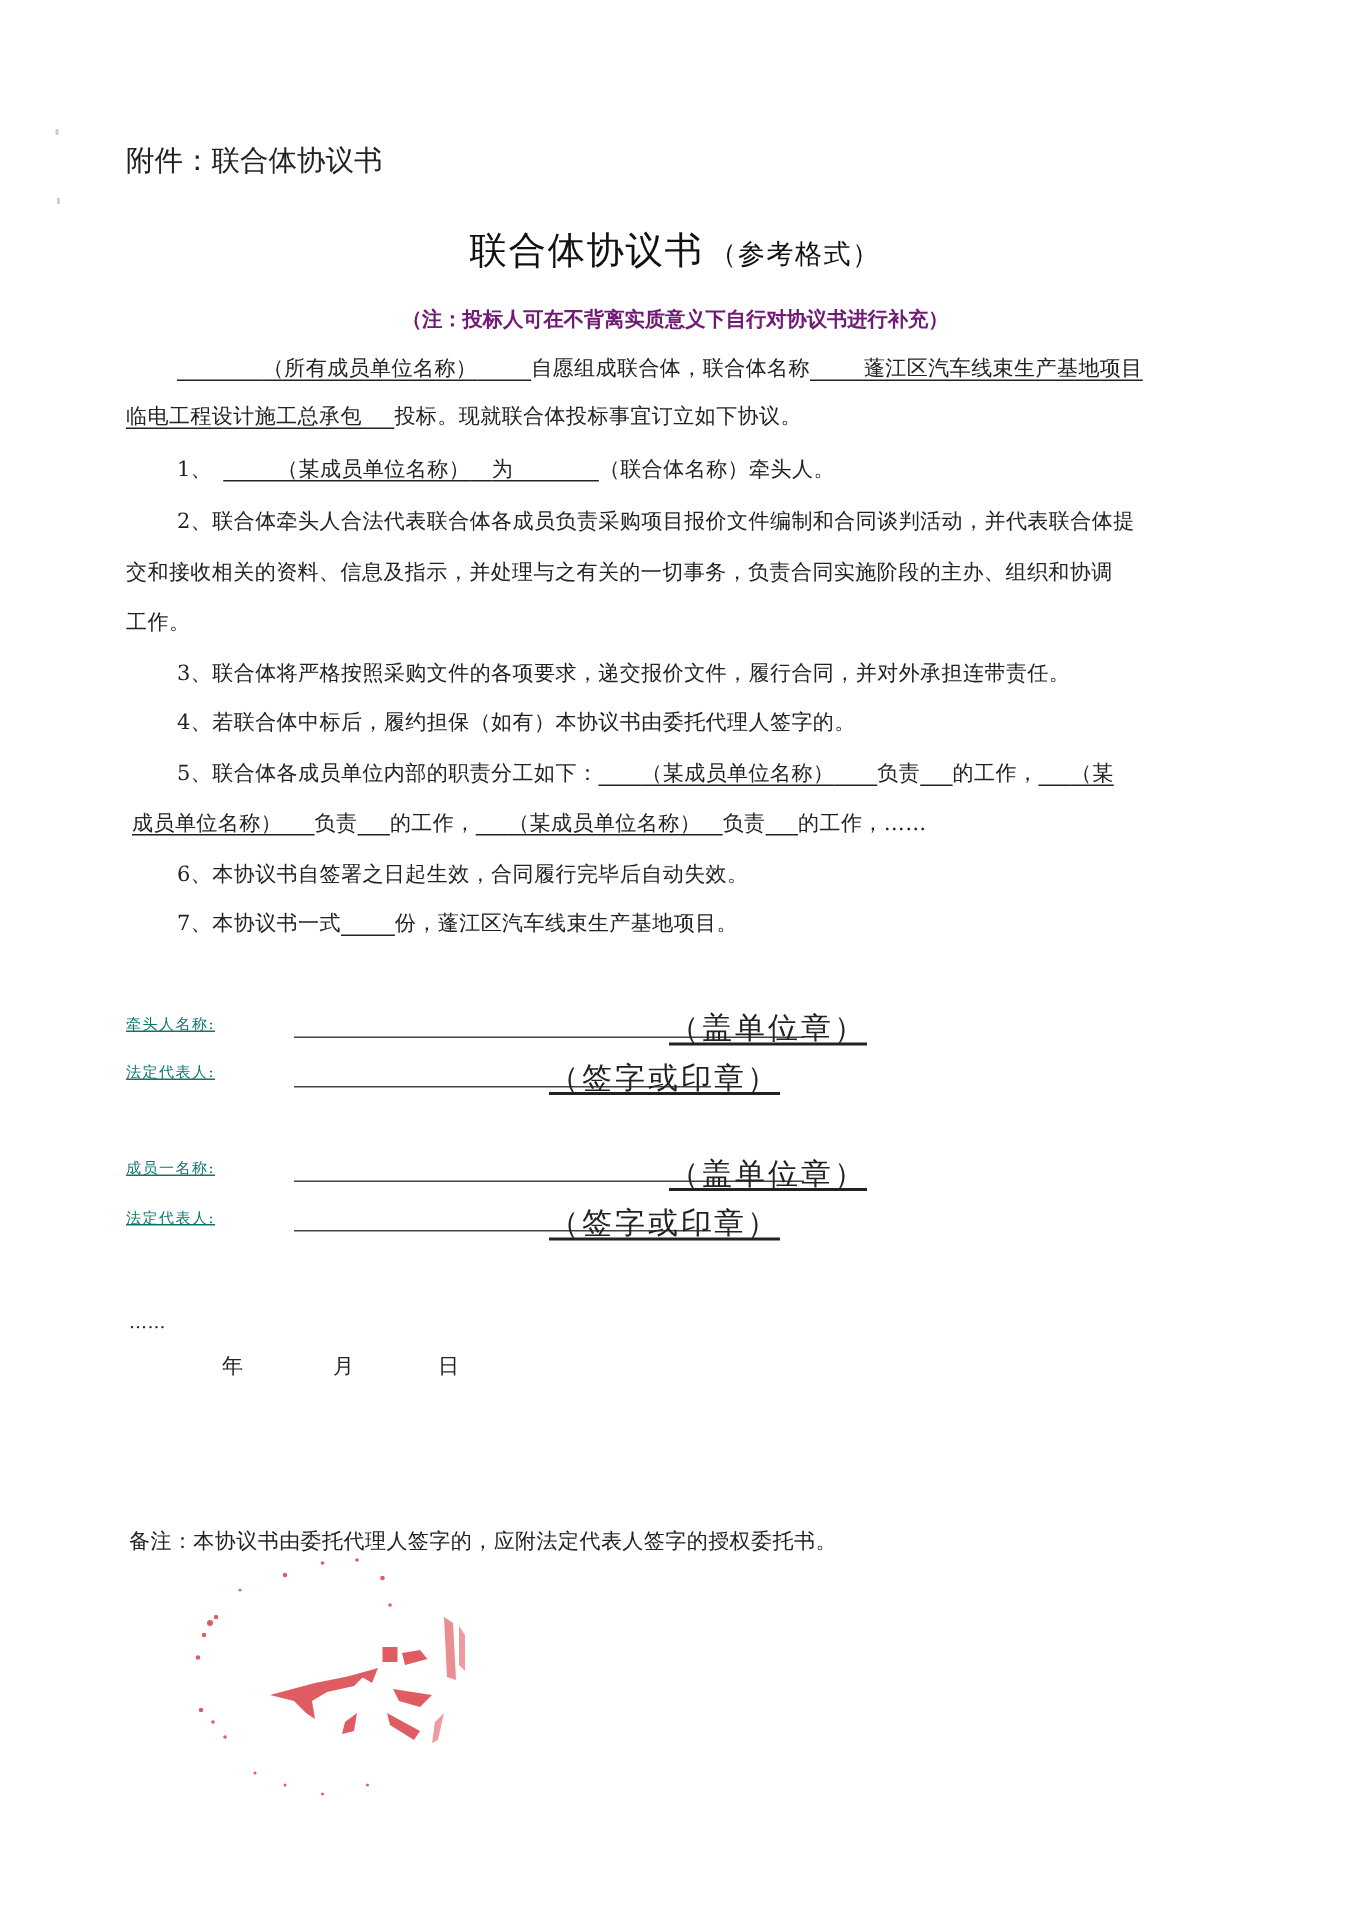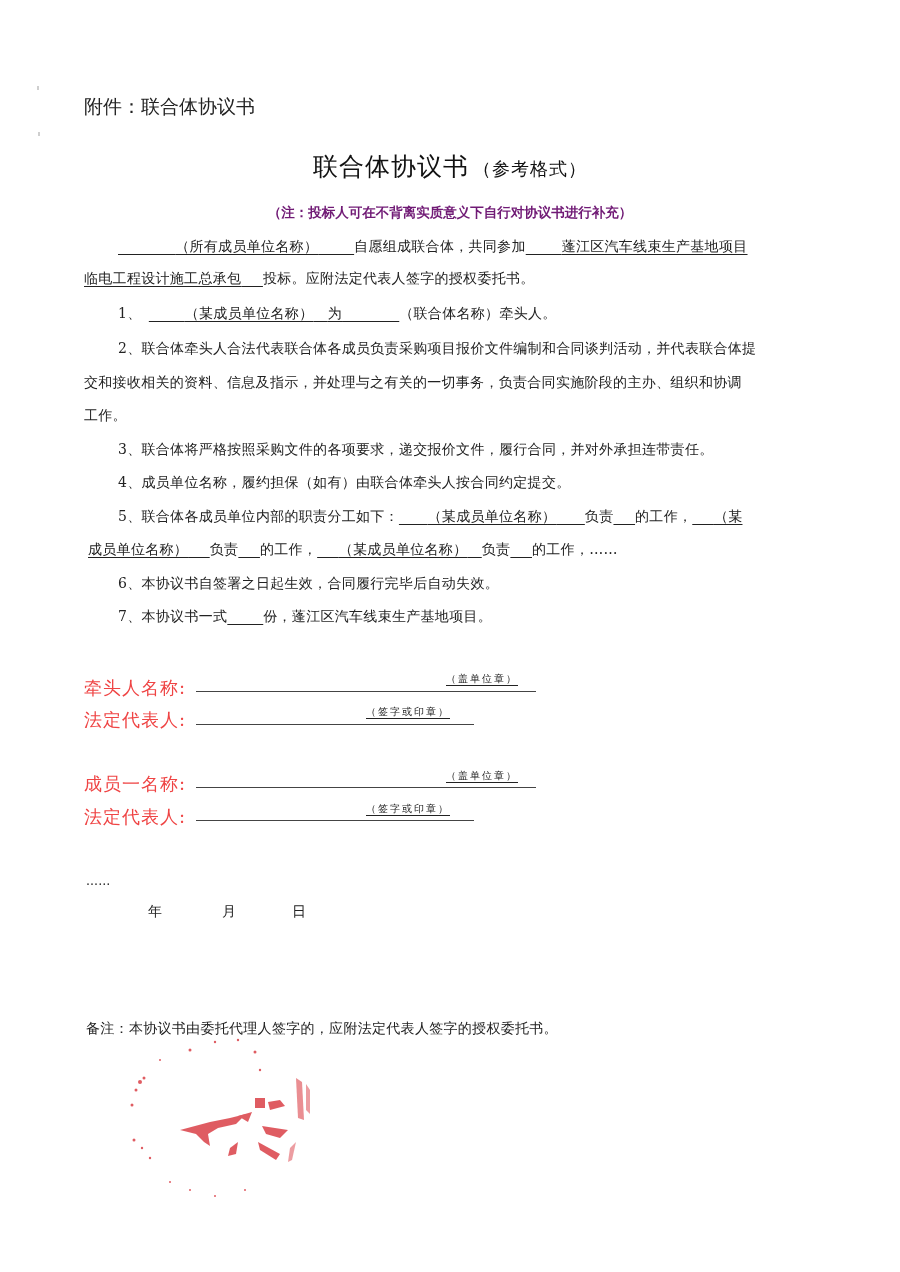--- a/index.html
+++ b/index.html
@@ -30,66 +30,66 @@
     .title .sub { font-size: 18px; font-weight: normal; margin-left: 4px; }
     .note {
       left: 0; width: 900px; top: 204px; text-align: center;
       font-family: "DejaVu Sans", "Liberation Sans", sans-serif;
       font-size: 13.5px; font-weight: bold; color: #701a75;
     }
     .line {
       font-size: 14px; line-height: 14px; color: #222; letter-spacing: 0.3px;
     }
     .u { text-decoration: underline; text-underline-offset: 3px; margin-top: 20px; }
-    .sig-label { font-size: 18px; color: #ef4444; letter-spacing: 1px; }
+    .sig-label { font-size: 10px; color: #0f766e; letter-spacing: 1px; text-decoration: underline; }
     .sig-line { position: absolute; border-bottom: 1px solid #444; height: 1px; }
-    .sig-hint { font-size: 10px; color: #222; letter-spacing: 2px; text-decoration: underline; text-underline-offset: 3px; }
+    .sig-hint { font-size: 20px; color: #222; letter-spacing: 2px; text-decoration: underline; text-underline-offset: 3px; }
     .scan-mark { position: absolute; width: 2px; height: 4px; background: #cfcfcf; }
     .seal { position: absolute; left: 120px; top: 1030px; width: 200px; height: 180px; }
   </style>
 </head>
 <body>
 
 <div class="page">
 
   <div class="scan-mark" style="left:37px; top:86px;"></div>
   <div class="scan-mark" style="left:38px; top:132px;"></div>
 
   <div class="abs attach">附件：联合体协议书</div>
 
   <div class="abs title">
     <span>联合体协议书</span><span class="sub">（参考格式）</span>
   </div>
 
   <div class="abs note">（注：投标人可在不背离实质意义下自行对协议书进行补充）</div>
 
   <div class="abs line" style="left:118px; top:239px;">
-    <span class="u">    <span>（所有成员单位名称）</span>   </span><span>自愿组成联合体，共同参加</span><span class="u">   <span>蓬江区汽车线束生产基地项目</span></span>
+    <span class="u">    <span>（所有成员单位名称）</span>   </span><span>自愿组成联合体，联合体名称</span><span class="u">   <span>蓬江区汽车线束生产基地项目</span></span>
   </div>
 
   <div class="abs line" style="left:84px; top:271px;">
-    <span class="u"><span>临电工程设计施工总承包</span>  </span><span>投标。应附法定代表人签字的授权委托书。</span>
+    <span class="u"><span>临电工程设计施工总承包</span>  </span><span>投标。现就联合体投标事宜订立如下协议。</span>
   </div>
 
   <div class="abs line" style="left:118px; top:306px;">
     <span>1、</span> <span class="u">   <span>（某成员单位名称）</span> <span>为</span>    </span><span>（联合体名称）</span><span>牵头人。</span>
   </div>
 
   <div class="abs line" style="left:118px; top:341px;">
     <span>2、</span><span>联合体牵头人合法代表联合体各成员负责采购项目报价文件编制和合同谈判活动，并代表联合体提</span>
   </div>
   <div class="abs line" style="left:84px; top:375px;">交和接收相关的资料、信息及指示，并处理与之有关的一切事务，负责合同实施阶段的主办、组织和协调</div>
   <div class="abs line" style="left:84px; top:408px;">工作。</div>
 
   <div class="abs line" style="left:118px; top:442px;">
     <span>3、</span><span>联合体将严格按照采购文件的各项要求，递交报价文件，履行合同，并对外承担连带责任。</span>
   </div>
 
   <div class="abs line" style="left:118px; top:475px;">
-    <span>4、</span><span>成员单位名称，履约担保（如有）由联合体牵头人按合同约定提交。</span>
+    <span>4、</span><span>若联合体中标后，履约担保（如有）本协议书由委托代理人签字的。</span>
   </div>
 
   <div class="abs line" style="left:118px; top:509px;">
     <span>5、</span><span>联合体各成员单位内部的职责分工如下：</span><span class="u">  <span>（某成员单位名称）</span>  </span><span>负责</span><span class="u">  </span><span>的工作，</span><span class="u">  <span>（某</span></span>
   </div>
   <div class="abs line" style="left:88px; top:542px;">
     <span class="u"><span>成员单位名称）</span>  </span><span>负责</span><span class="u">  </span><span>的工作，</span><span class="u">  <span>（某成员单位名称）</span> </span><span>负责</span><span class="u">  </span><span>的工作，</span><span>……</span>
   </div>
 
   <div class="abs line" style="left:118px; top:576px;">

